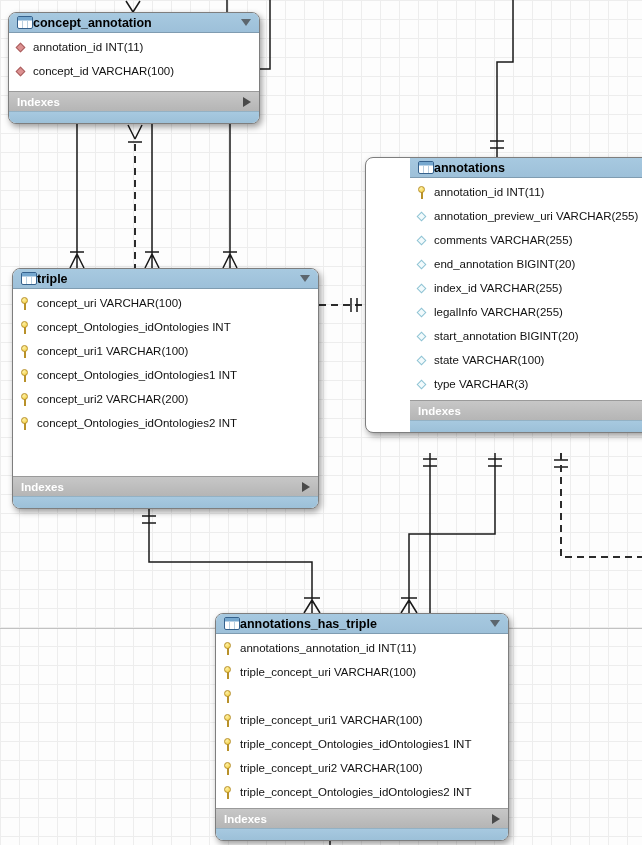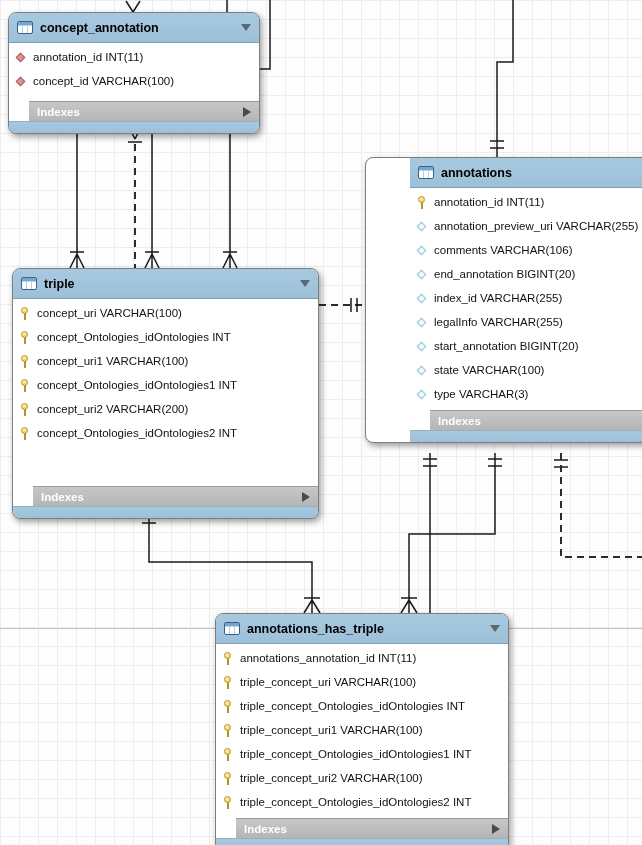--- a/index.html
+++ b/index.html
@@ -22,21 +22,21 @@
     border:1px solid var(--c-table-border,#7e7e7e);
     border-radius:8px;overflow:hidden;
     box-shadow:2px 3px 6px rgba(0,0,0,.38);
     background:#fff;
   }
   #tbl-0{left:8px;  top:12px;  width:250px;}
   #tbl-1{left:365px; top:157px; width:260px;padding-left:44px;}
   #tbl-2{left:12px;  top:268px; width:305px;}
   #tbl-3{left:215px; top:613px; width:292px;}
   .tbl-header{
-    height:30px;display:flex;align-items:center;gap:7px;padding:0 8px;
+    height:20px;display:flex;align-items:center;padding:0 8px;
     background:linear-gradient(var(--c-header-blue,#a7c9e0), #9dc0d9);
     border-bottom:1px solid var(--c-header-border,#7f9cb1);
     box-sizing:border-box;
   }
   .tbl-title{font-size:12.5px;font-weight:bold;color:#000;flex:1 1 auto;white-space:nowrap;}
   .tbl-icon{flex:0 0 auto;}
   .collapse-arrow{
     flex:0 0 auto;width:0;height:0;
     border-left:5.5px solid transparent;border-right:5.5px solid transparent;
     border-top:7px solid #5c666e;
@@ -65,21 +65,21 @@
     transform:rotate(45deg);box-sizing:border-box;
   }
   .icon-diamond-red::before{background:var(--c-diamond-red,#dd9191);border:1px solid #a85f5f;}
   .icon-diamond-red-outline::before{background:#fff;border:1.5px solid #cf8484;}
   .icon-diamond-cyan::before{background:#f2fafc;border:1.5px solid var(--c-diamond-cyan,#8fc3d4);}
   .tbl-indexes{
     height:19px;display:flex;align-items:center;justify-content:space-between;
     padding:0 8px;
     background:linear-gradient(#c7c7c7, var(--c-indexes-gray,#adadad));
     border-top:1px solid #9a9a9a;
-    color:var(--c-indexes-text,#ffffff);font-size:11.5px;font-weight:bold;margin-left:20px;
+    color:var(--c-indexes-text,#ffffff);font-size:11.5px;font-weight:bold;
   }
   .expand-arrow{
     width:0;height:0;
     border-top:5px solid transparent;border-bottom:5px solid transparent;
     border-left:8px solid #4a4a4a;
   }
   .tbl-footer{
     height:11px;
     background:linear-gradient(var(--c-header-blue,#a7c9e0), #9cc0d8);
     border-top:1px solid #93b1c4;
@@ -216,21 +216,21 @@
     <div class="tbl-row">
           <span class="col-icon icon-key"></span>
           <span class="col-text">annotation_id INT(11)</span>
         </div>
         <div class="tbl-row">
           <span class="col-icon icon-diamond-cyan"></span>
           <span class="col-text">annotation_preview_uri VARCHAR(255)</span>
         </div>
         <div class="tbl-row">
           <span class="col-icon icon-diamond-cyan"></span>
-          <span class="col-text">comments VARCHAR(106)</span>
+          <span class="col-text">comments VARCHAR(255)</span>
         </div>
         <div class="tbl-row">
           <span class="col-icon icon-diamond-cyan"></span>
           <span class="col-text">end_annotation BIGINT(20)</span>
         </div>
         <div class="tbl-row">
           <span class="col-icon icon-diamond-cyan"></span>
           <span class="col-text">index_id VARCHAR(255)</span>
         </div>
         <div class="tbl-row">
@@ -318,21 +318,20 @@
     <div class="tbl-row">
           <span class="col-icon icon-key"></span>
           <span class="col-text">annotations_annotation_id INT(11)</span>
         </div>
         <div class="tbl-row">
           <span class="col-icon icon-key"></span>
           <span class="col-text">triple_concept_uri VARCHAR(100)</span>
         </div>
         <div class="tbl-row">
           <span class="col-icon icon-key"></span>
-          <span class="col-text">triple_concept_Ontologies_idOntologies INT</span>
         </div>
         <div class="tbl-row">
           <span class="col-icon icon-key"></span>
           <span class="col-text">triple_concept_uri1 VARCHAR(100)</span>
         </div>
         <div class="tbl-row">
           <span class="col-icon icon-key"></span>
           <span class="col-text">triple_concept_Ontologies_idOntologies1 INT</span>
         </div>
         <div class="tbl-row">

